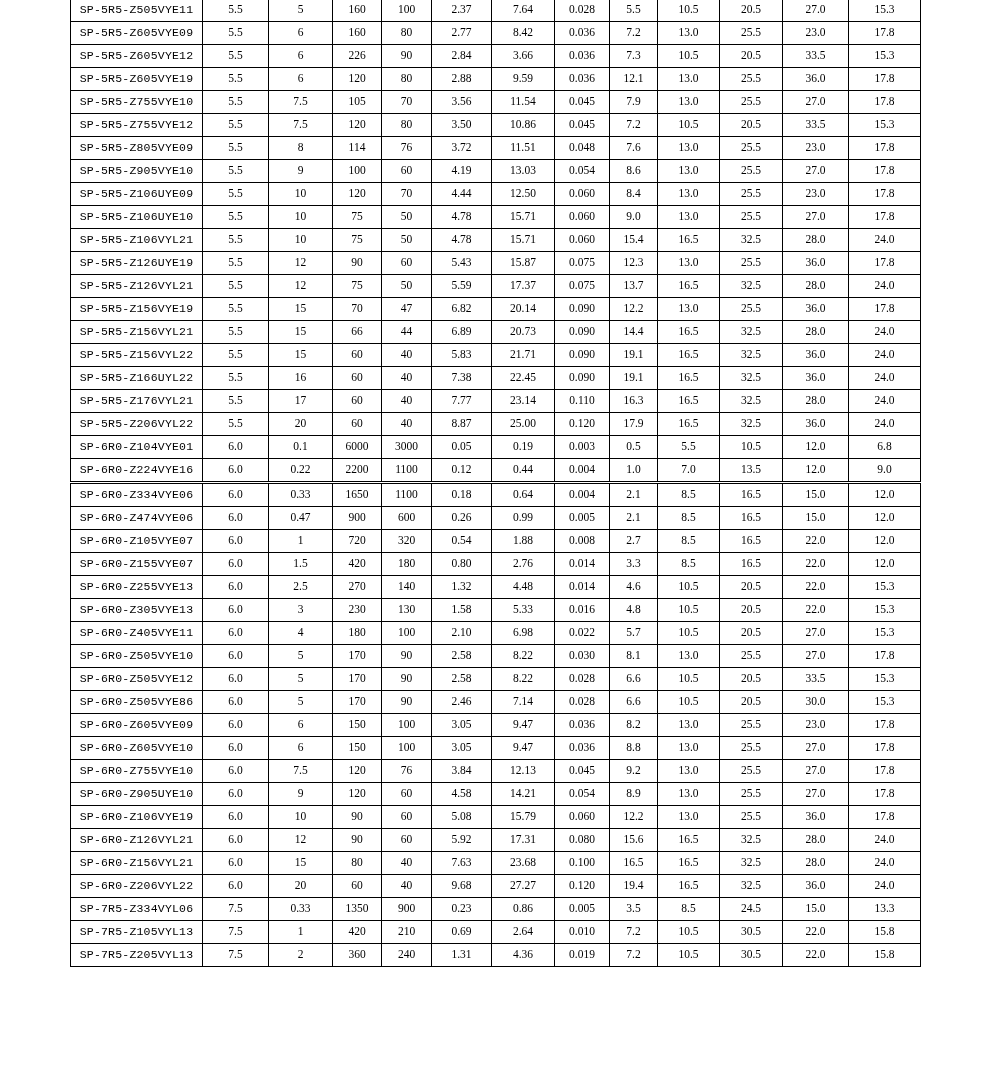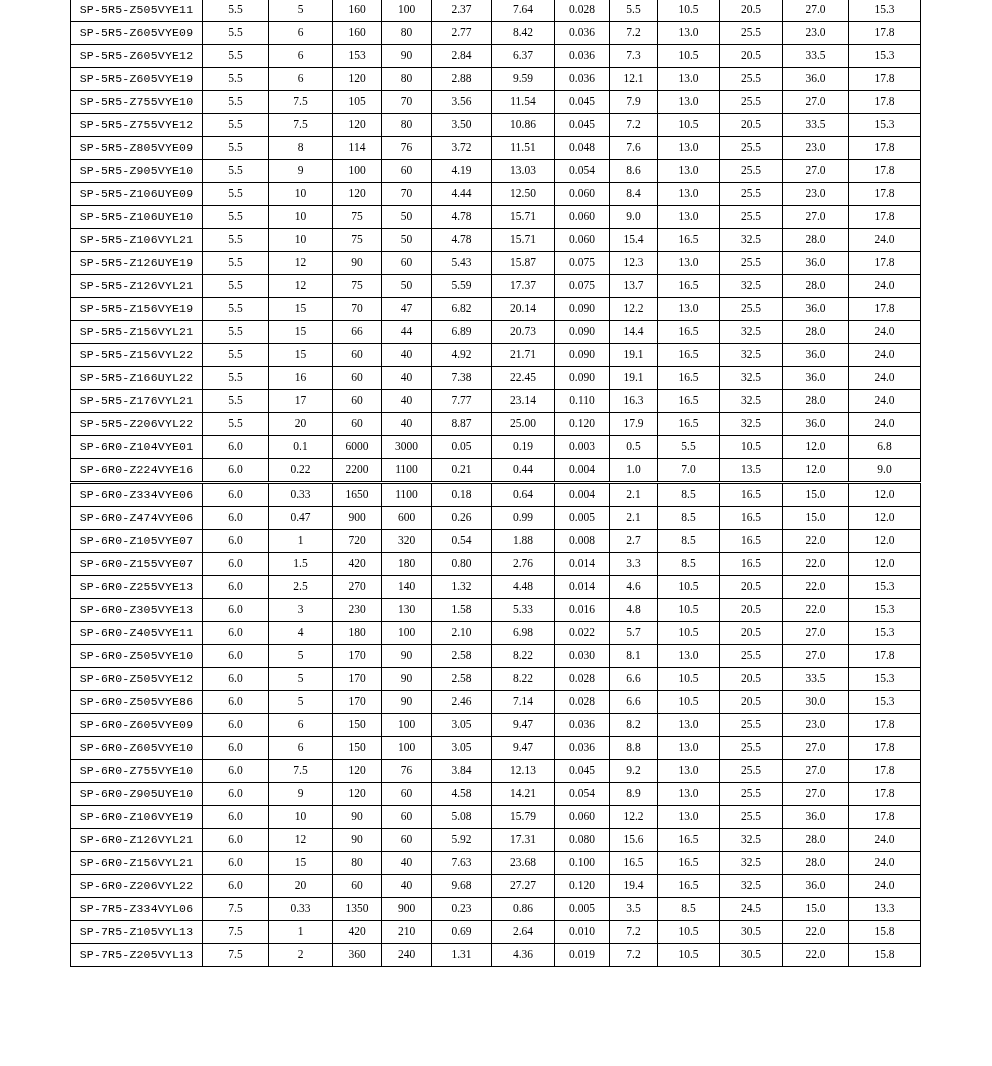--- a/index.html
+++ b/index.html
@@ -94,24 +94,24 @@
           <td>7.2</td>
           <td>13.0</td>
           <td>25.5</td>
           <td>23.0</td>
           <td>17.8</td>
         </tr>
         <tr>
           <td class="part-col">SP-5R5-Z605VYE12</td>
           <td>5.5</td>
           <td>6</td>
-          <td>153</td>
+          <td>226</td>
           <td>90</td>
           <td>2.84</td>
-          <td>6.37</td>
+          <td>3.66</td>
           <td>0.036</td>
           <td>7.3</td>
           <td>10.5</td>
           <td>20.5</td>
           <td>33.5</td>
           <td>15.3</td>
         </tr>
         <tr>
           <td class="part-col">SP-5R5-Z605VYE19</td>
           <td>5.5</td>
@@ -291,21 +291,21 @@
           <td>32.5</td>
           <td>28.0</td>
           <td>24.0</td>
         </tr>
         <tr>
           <td class="part-col">SP-5R5-Z156VYL22</td>
           <td>5.5</td>
           <td>15</td>
           <td>60</td>
           <td>40</td>
-          <td>4.92</td>
+          <td>5.83</td>
           <td>21.71</td>
           <td>0.090</td>
           <td>19.1</td>
           <td>16.5</td>
           <td>32.5</td>
           <td>36.0</td>
           <td>24.0</td>
         </tr>
         <tr>
           <td class="part-col">SP-5R5-Z166UYL22</td>
@@ -366,21 +366,21 @@
           <td>10.5</td>
           <td>12.0</td>
           <td>6.8</td>
         </tr>
         <tr>
           <td class="part-col">SP-6R0-Z224VYE16</td>
           <td>6.0</td>
           <td>0.22</td>
           <td>2200</td>
           <td>1100</td>
-          <td>0.21</td>
+          <td>0.12</td>
           <td>0.44</td>
           <td>0.004</td>
           <td>1.0</td>
           <td>7.0</td>
           <td>13.5</td>
           <td>12.0</td>
           <td>9.0</td>
         </tr>
         <tr class="section-break">
           <td class="part-col">SP-6R0-Z334VYE06</td>

